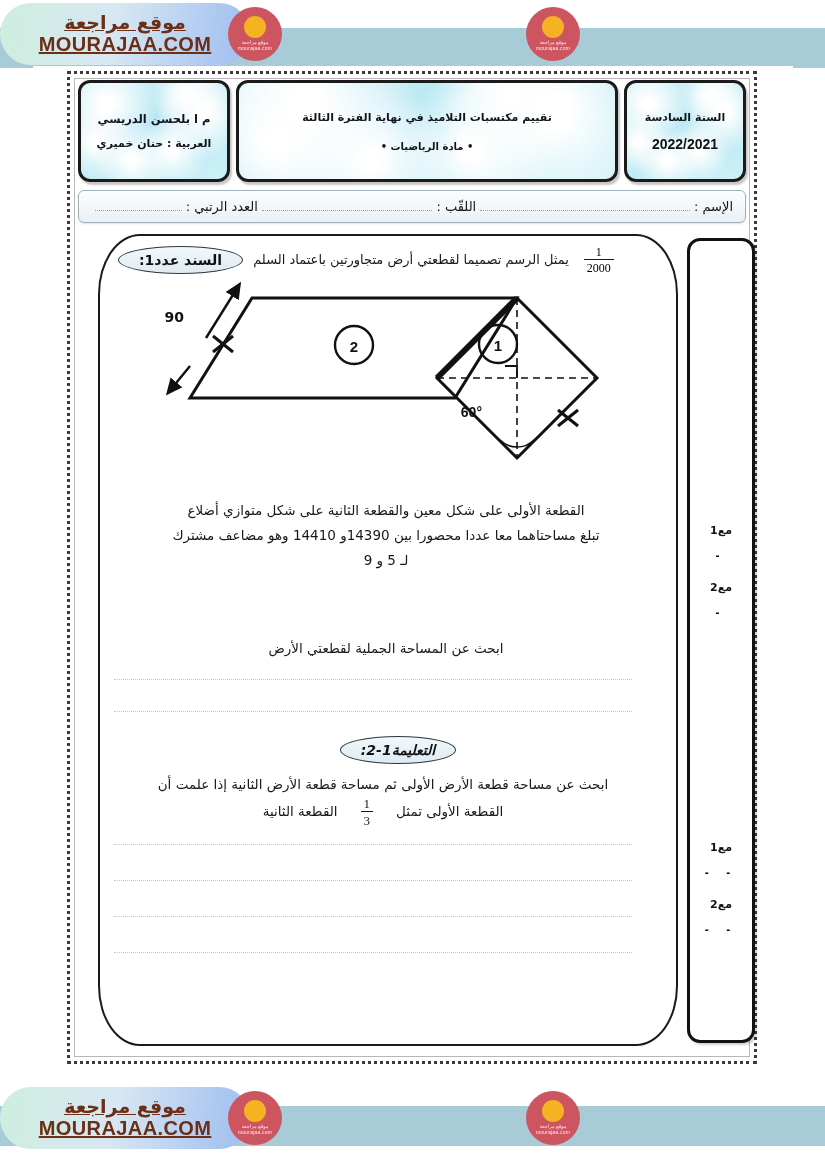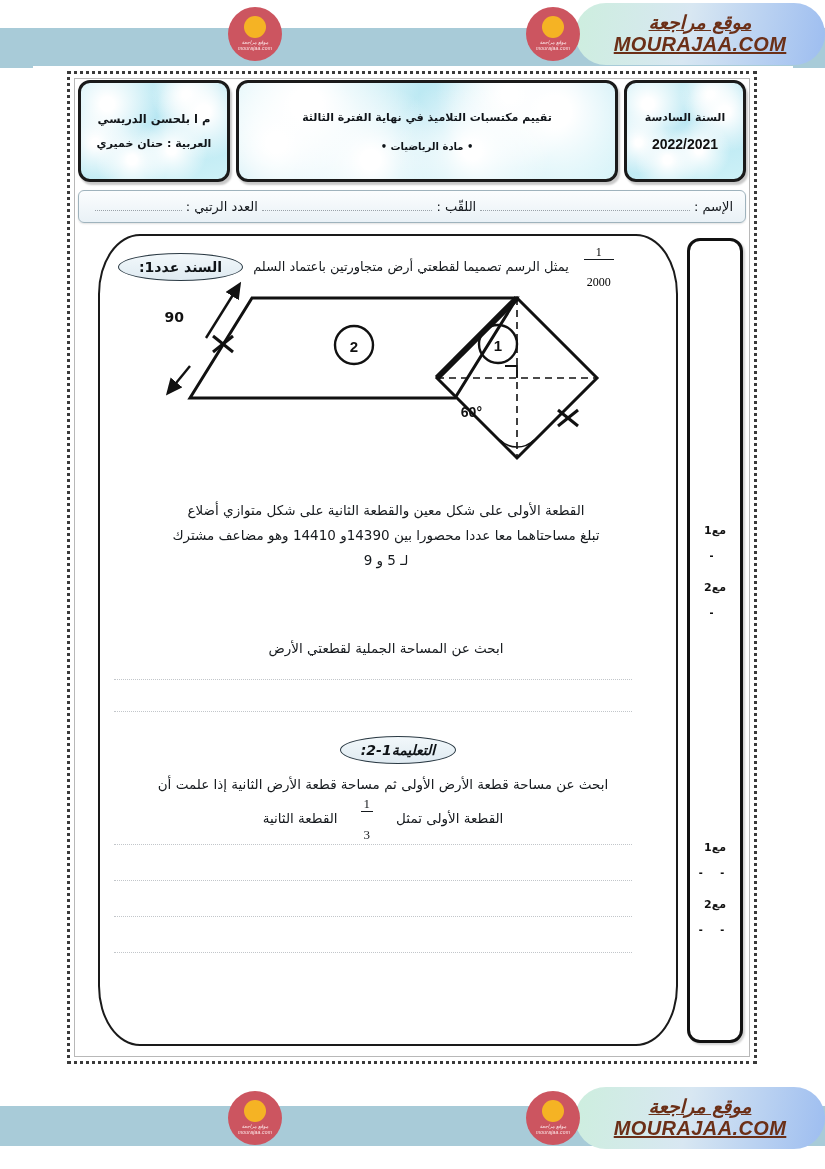--- a/index.html
+++ b/index.html
@@ -8,21 +8,21 @@
     width: 825px; height: 1169px;
     background: #ffffff;
     font-family: "Liberation Serif", "DejaVu Serif", serif;
     position: relative;
     overflow: hidden;
   }
 
   
   .banner {
     position: absolute; left: 0; width: 825px; height: 68px;
-    display: flex; align-items: center; justify-content: flex-start; font-style: italic;
+    display: flex; align-items: center; justify-content: flex-end;
   }
   .banner-top { top: 0; }
   .banner-bot { top: 1084px; }
   .banner-strip {
     position: absolute; left: 0; width: 825px; height: 40px;
     background: #a8cbd8;
   }
   .banner-top .banner-strip { top: 28px; }
   .banner-bot .banner-strip { top: 22px; }
   .banner-pill {
@@ -156,21 +156,21 @@
     position: absolute; left: 28px; top: 160px;
     width: 580px; height: 812px;
     border: 2px solid #1a1a1a;
     border-radius: 42px 42px 42px 42px / 60px 60px 60px 60px;
     background: #fff;
   }
 
   
   .mark-col {
     position: absolute; left: 617px; top: 164px;
-    width: 56px; height: 805px;
+    width: 68px; height: 805px;
     border: 3px solid #111; border-radius: 13px;
     background: #fff;
     box-shadow: 2px 2px 2px rgba(0,0,0,.18);
   }
   .mark-group { position: absolute; width: 100%; text-align: center; }
   .mark-g1 { top: 283px; }
   .mark-g2 { top: 600px; }
   .mark-crit {
     font-family: "DejaVu Sans", sans-serif;
     font-weight: bold; font-size: 11px; color: #111;
@@ -201,21 +201,21 @@
     text-align: center; direction: rtl;
   }
 
   .frac {
     display: inline-flex; flex-direction: column;
     align-items: center; vertical-align: middle;
     margin: 0 5px; line-height: 1;
     font-family: "Liberation Serif", serif; font-size: 12px;
   }
   .frac .num { padding: 0 3px 1px; }
-  .frac .den { padding: 16px 3px 0; border-top: 1.2px solid #15191d; }
+  .frac .den { padding: 2px 3px 0; border-top: 1.2px solid #15191d; }
 
   
   .rule {
     position: absolute; height: 0;
     border-top: 1.6px dotted #c2c6ca;
   }
 
   
   .figure { position: absolute; left: 90px; top: 196px; width: 470px; height: 210px; }
 </style>

